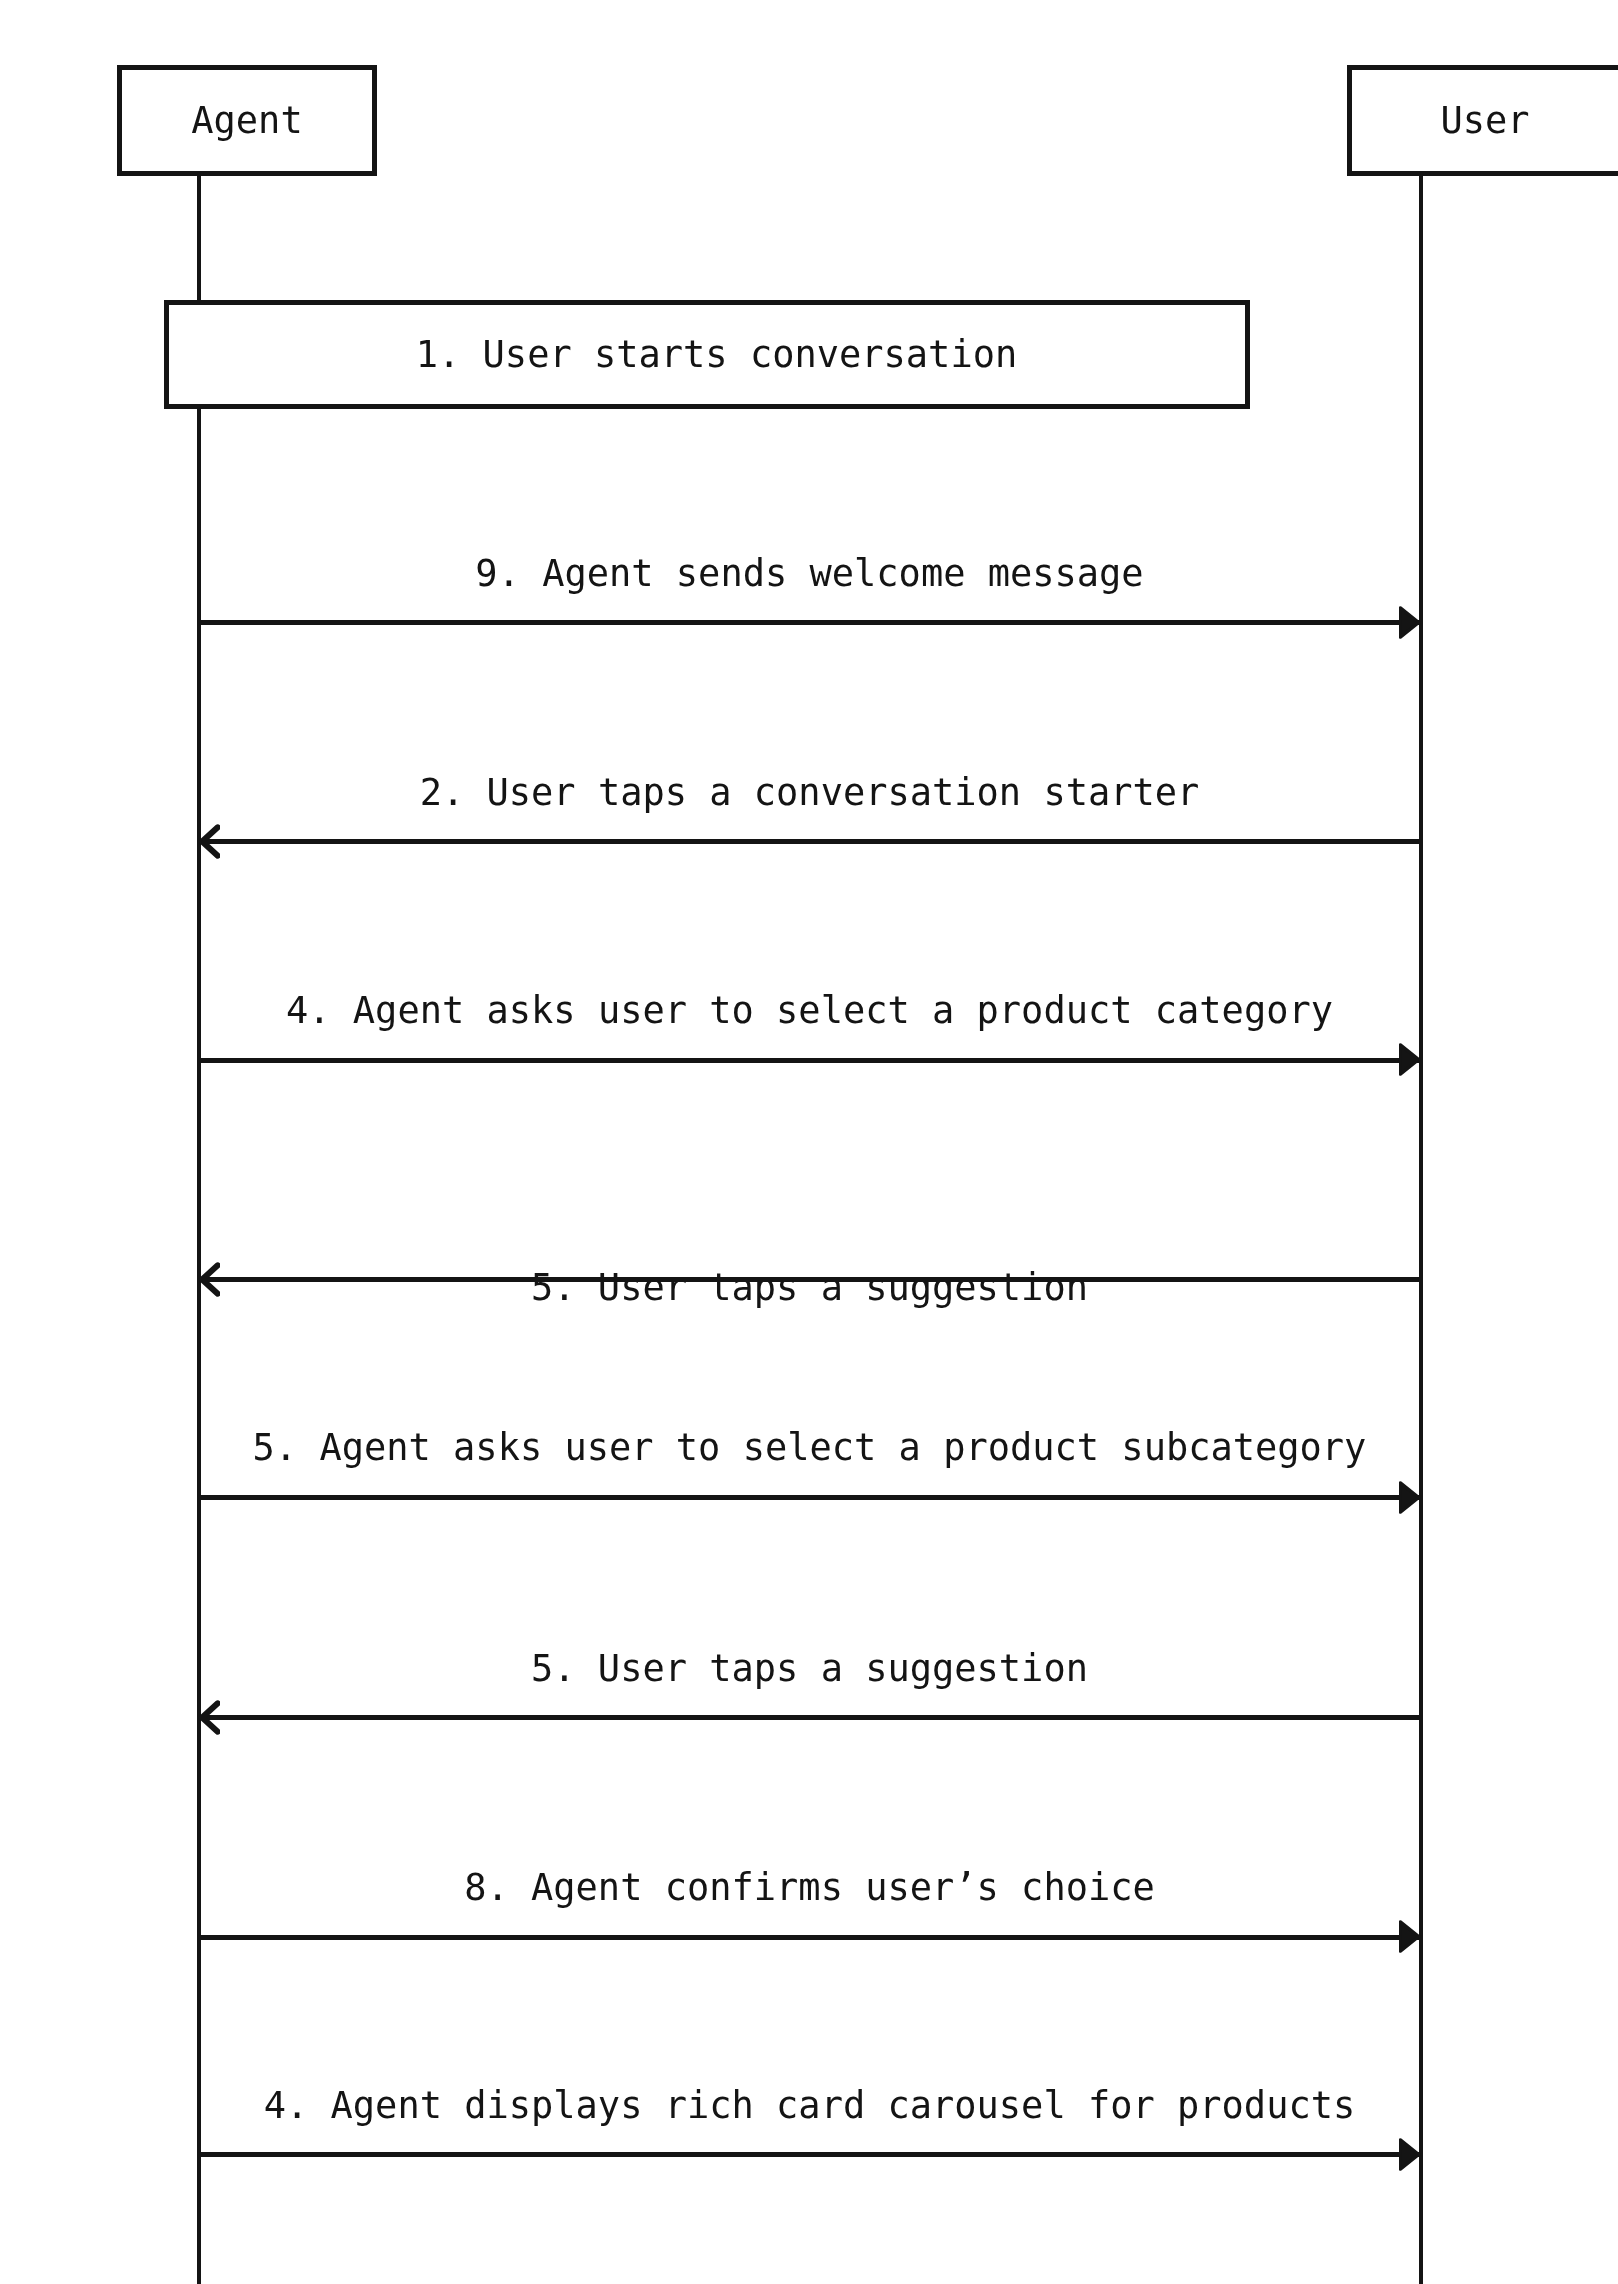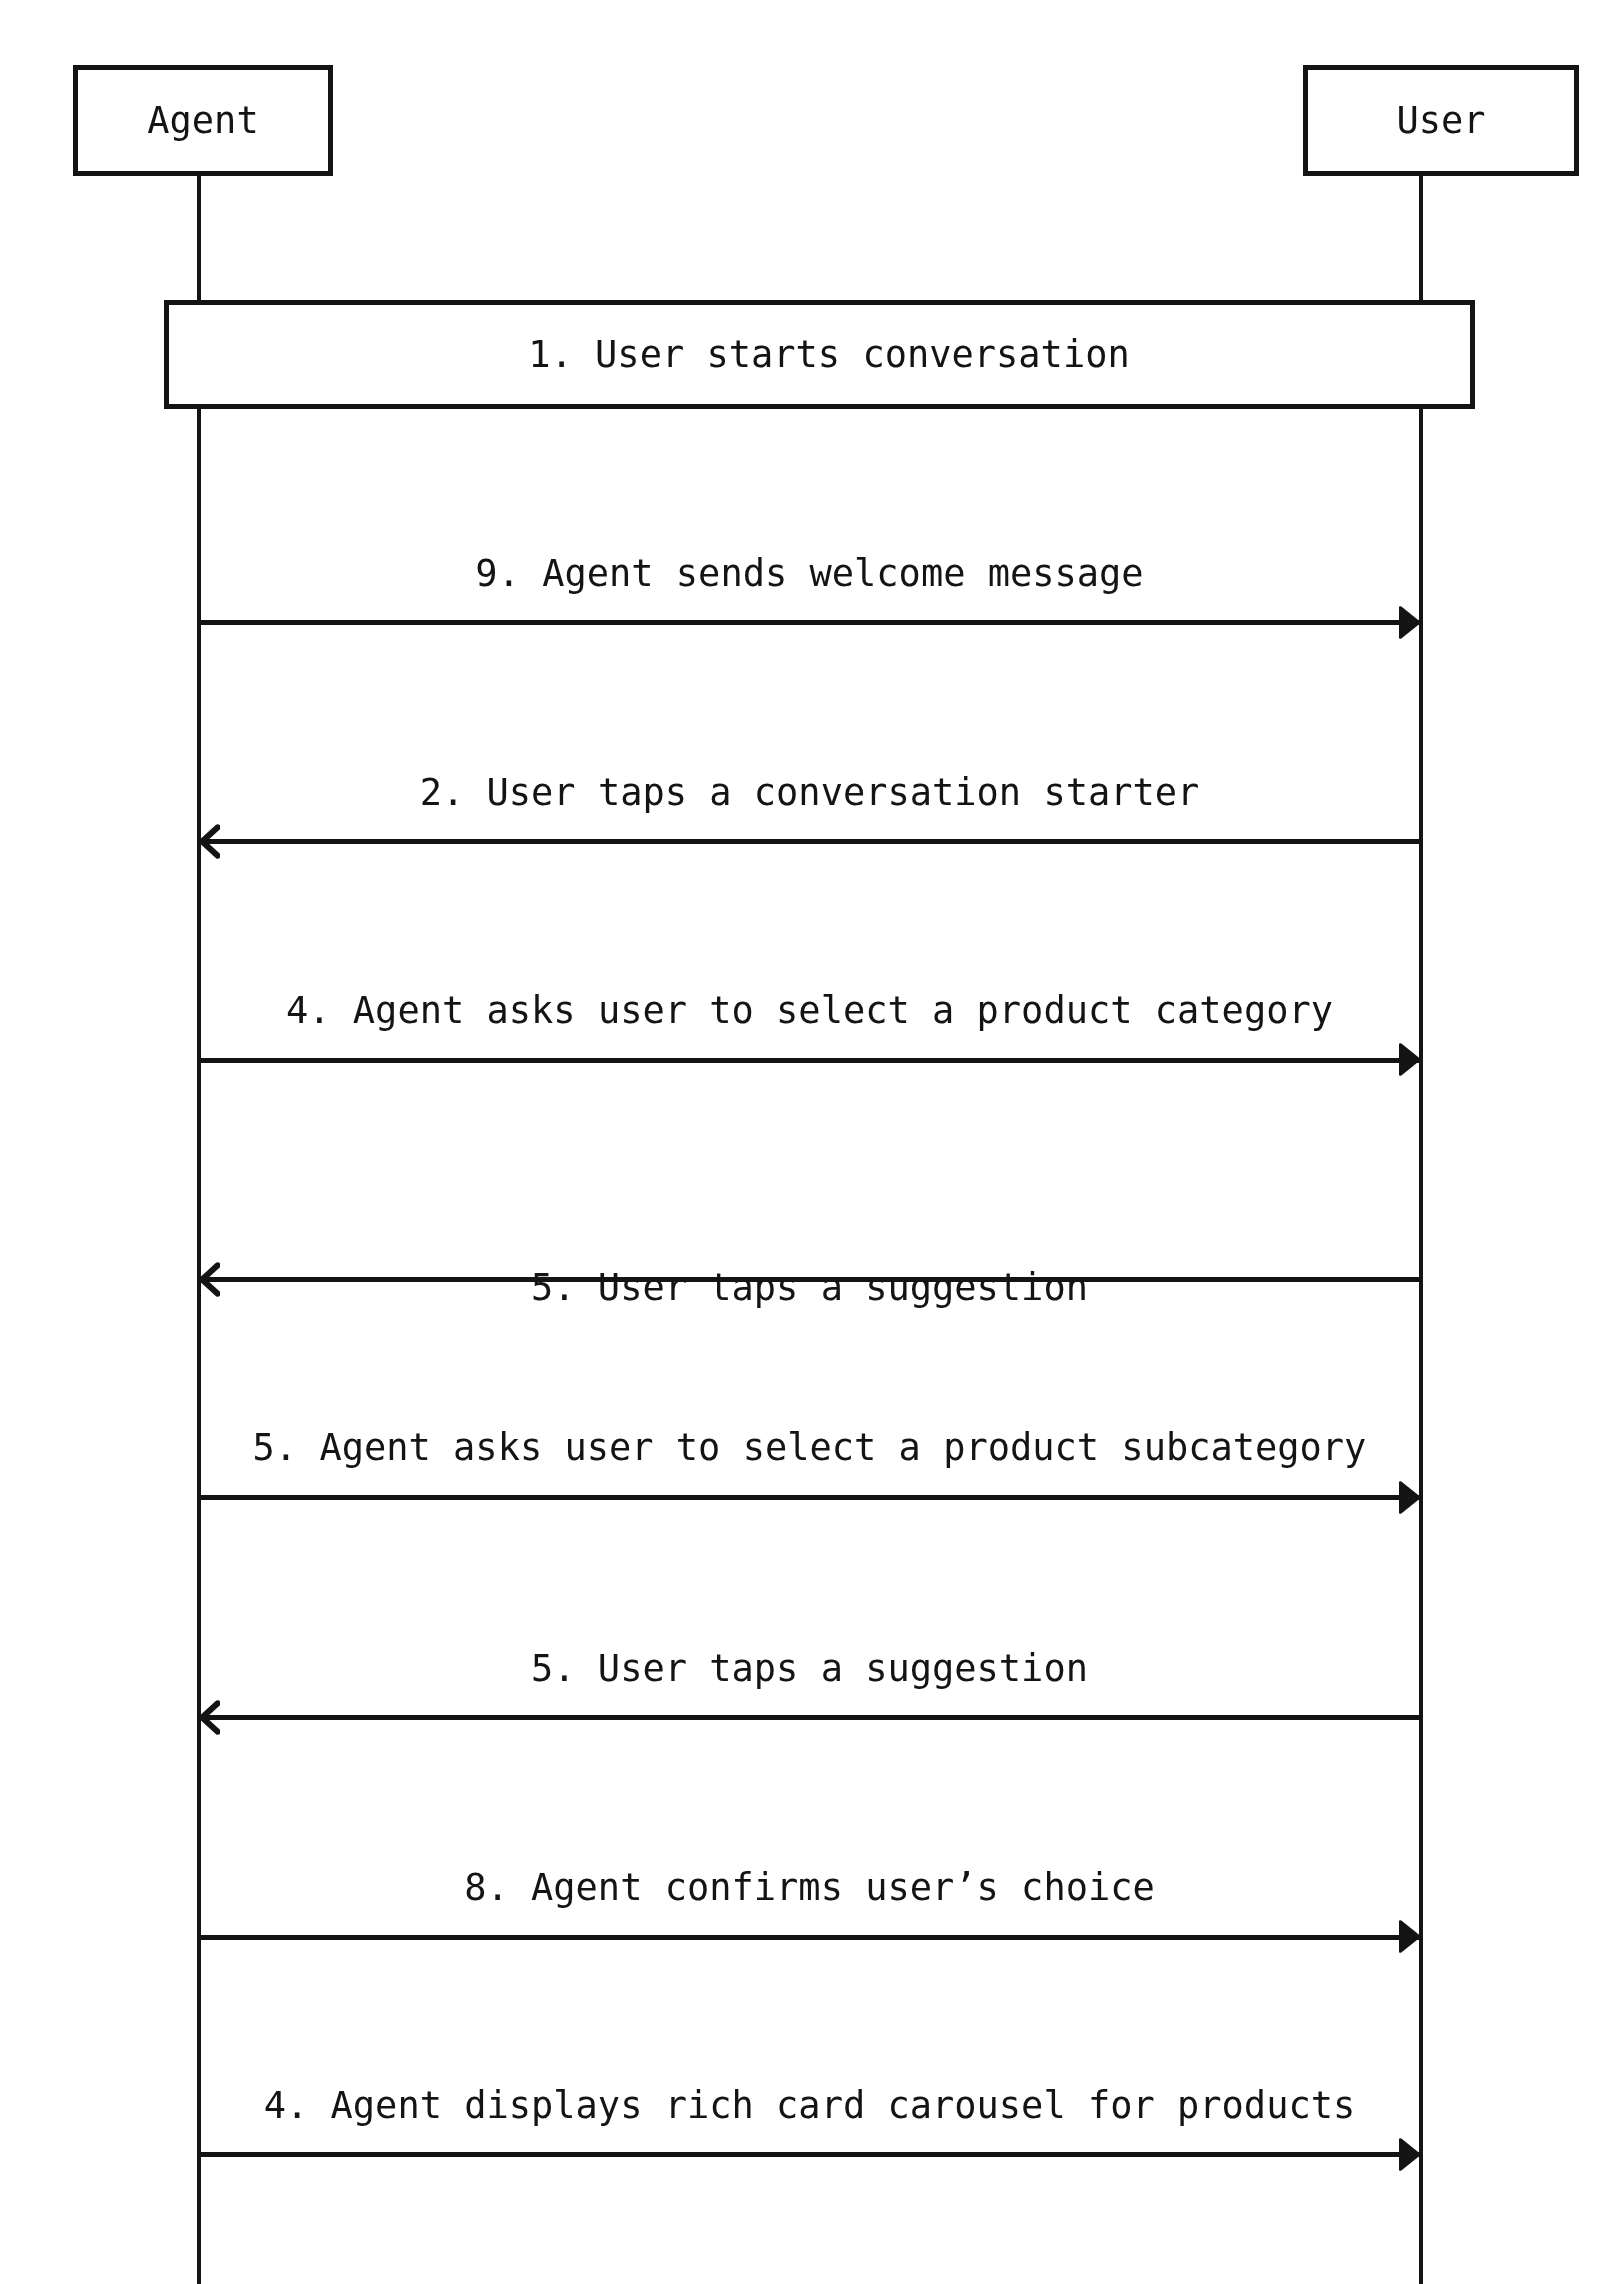--- a/index.html
+++ b/index.html
@@ -21,39 +21,40 @@
     box-sizing:border-box;
     height:111px;
     border:5px solid var(--ink);
     background:var(--bg);
     display:flex;
     align-items:center;
     justify-content:center;
     font-size:37px;
     letter-spacing:0;
     z-index:3;
+    margin-left:44px;
   }
   .actor-agent{left:73px;width:260px;}
   .actor-user{left:1303px;width:276px;}
   .actor-top{top:65px;}
   .lifeline{
     position:absolute;
     top:176px;
     height:3023px;
     width:4.1px;
     background:var(--ink);
     z-index:1;
   }
   .lifeline-agent{left:197px;}
   .lifeline-user{left:1419px;}
   .note-banner{
     position:absolute;
     left:164px;
     top:300px;
-    width:1311px;
+    width:1086px;
     height:109px;
     box-sizing:border-box;
     border:5px solid var(--ink);
     background:var(--bg);
     display:flex;
     align-items:center;
     justify-content:center;
     font-size:37px;
     z-index:2;
     padding-left:19px;

